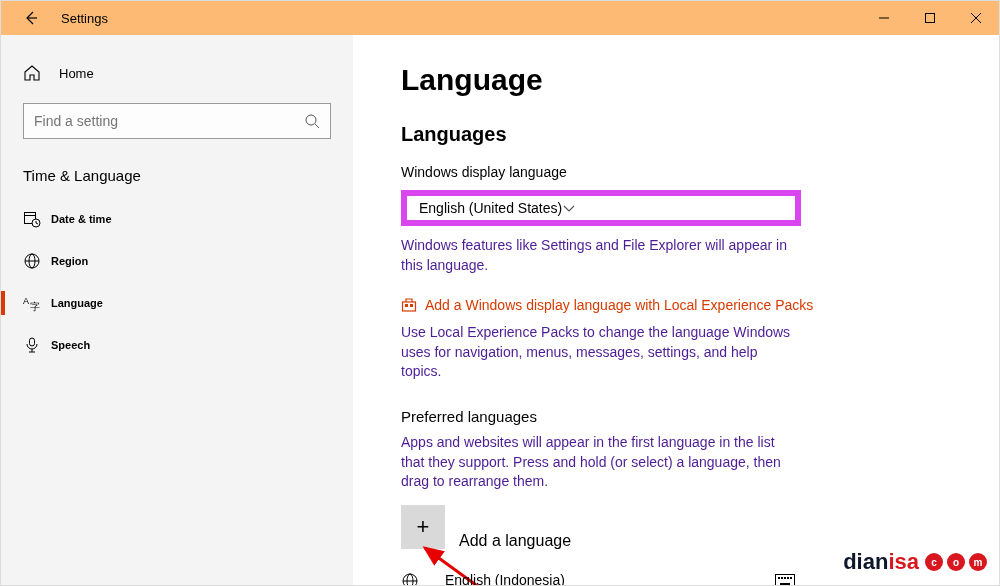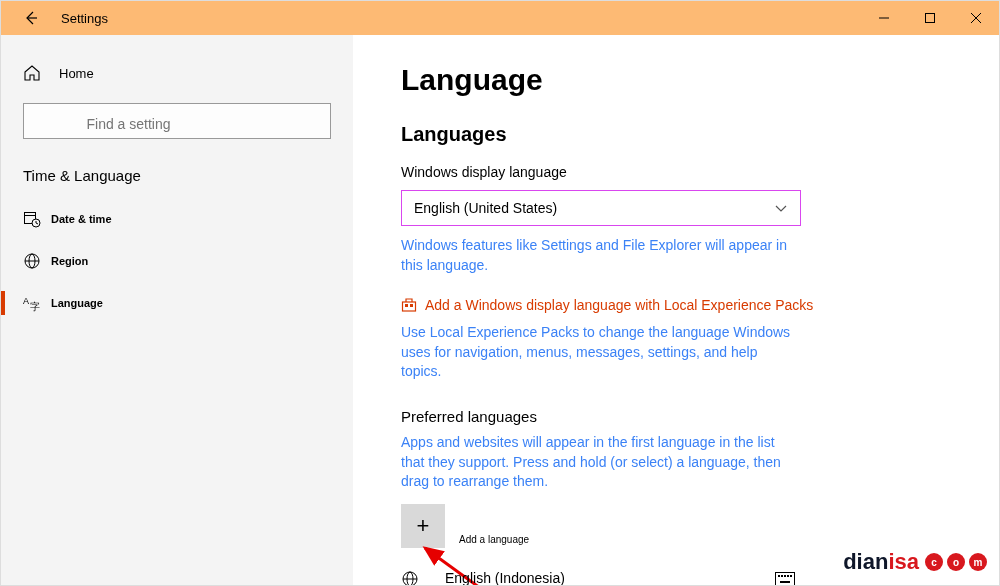--- a/index.html
+++ b/index.html
@@ -8,37 +8,37 @@
   .titlebar-left { display: flex; align-items: center; padding-left: 18px; }
   .back-btn { width: 24px; height: 24px; display:flex; align-items:center; justify-content:center; cursor:pointer; }
   .win-title { margin-left: 18px; font-size: 13px; color:#000;}
   .win-controls { display:flex; }
   .win-btn { width: 46px; height: 34px; display:flex; align-items:center; justify-content:center; cursor:pointer;}
   .app-body { display:flex; height: calc(586px - 34px); }
   .sidebar { width: 352px; background:#f4f4f4; padding: 18px 0 0 0; position:relative;}
   .content { flex:1; background:#fff; padding: 28px 0 0 48px;}
   .home-row { display:flex; align-items:center; padding-left: 22px; height: 40px; cursor:pointer;}
   .home-row .lbl { margin-left: 18px; font-size:13px;}
-  .search-box { margin: 10px 22px 6px 22px; height: 36px; border:1px solid #999; background:#fdfdfd; display:flex; align-items:center; padding: 12px 10px; flex-direction: column;}
+  .search-box { margin: 10px 22px 6px 22px; height: 36px; border:1px solid #999; background:#fdfdfd; display:flex; align-items:center; padding: 4px 10px;}
   .search-box input { border:none; outline:none; background:transparent; flex:1; font-size:14px; color:#555;}
   .cat-title { font-weight:400; font-size:15px; padding: 22px 0 14px 22px;}
   .nav-item { height: 42px; display:flex; align-items:center; padding-left:22px; cursor:pointer; position:relative;}
   .nav-item .lbl { margin-left:10px; font-size:11px;font-weight:bold;}
   .nav-item.active::before { content:""; position:absolute; left:0; top:9px; bottom:9px; width:4px; background:#d83b01;}
   .page-title { font-size:30px; font-weight:600; margin-bottom: 26px;}
   .section-title { font-size:20px; font-weight:600; margin-bottom: 18px;}
   .label-txt { font-size:14px; margin-bottom:10px;}
-  .dropdown { width: 400px; height:36px; border:1px solid #d946ef; display:flex; align-items:center; justify-content:space-between; padding:0 12px; cursor:pointer; font-size:14px;}
-  .desc { font-size:14px; color:#3b82f6; max-width:400px; line-height:1.4; margin-top:10px;}
+  .dropdown { width: 400px; height:36px; border:6px solid #d946ef; display:flex; align-items:center; padding:0 12px; cursor:pointer; font-size:14px;}
+  .desc { font-size:14px; color:#4c1d95; max-width:400px; line-height:1.4; margin-top:10px;}
   .link-row { display:flex; align-items:center; margin-top:22px; cursor:pointer;}
   .link-row .link-text{ color:#d83b01; font-size:14px; margin-left:8px;}
   .sub-title { font-size:15px; margin-top:26px; margin-bottom:8px;}
   .add-row { display:flex; align-items:center; margin-top:12px; cursor:pointer;}
   .add-btn { width:44px; height:44px; background:#d9d9d9; display:flex; align-items:center; justify-content:center; font-size:22px; color:#000;}
-  .add-lbl { margin-left:14px; font-size:10px;margin-top:28px;}
+  .add-lbl { margin-left:14px; font-size:16px;margin-top:28px;}
   .lang-row { display:flex; align-items:flex-start; margin-top:22px; cursor:pointer; width:400px; position:relative;}
   .lang-text { margin-left:14px; }
   .lang-text .ln { font-size:14px; }
   .lang-text .lsub { font-size:12px; color:#777; }
   .kbd-icon { position:absolute; right:6px; top:2px;}
   .arrow-annot { position:absolute; pointer-events:none; }
   .watermark { position:absolute; right:12px; bottom:10px; font-size:22px; font-weight:600; letter-spacing:0px; display:flex; align-items:center;}
   .watermark .d1{color:#0f172a;}
   .watermark .d2{color:#d8181e;}
   .wm-com { font-size:8px; margin-left:6px; display:flex; gap:4px;}
@@ -114,20 +114,29 @@
         </svg>
       <span class="lbl">Region</span>
     </div>
     <div class="nav-item active">
       <svg width="18" height="18" viewBox="0 0 18 18">
           <text x="0" y="10" font-size="9" fill="#000">A</text>
           <text x="7" y="16" font-size="10" fill="#000">字</text>
         </svg>
       <span class="lbl">Language</span>
     </div>
+    <div class="nav-item">
+      <svg width="18" height="18" viewBox="0 0 18 18">
+          <rect x="6.5" y="2" width="5" height="8" rx="2.5" stroke="#000" stroke-width="1" fill="none"></rect>
+          <path d="M4 8 a5 5 0 0 0 10 0" stroke="#000" stroke-width="1" fill="none"></path>
+          <line x1="9" y1="13" x2="9" y2="16" stroke="#000"></line>
+          <line x1="6" y1="16" x2="12" y2="16" stroke="#000"></line>
+        </svg>
+      <span class="lbl">Speech</span>
+    </div>
   </div>
 
   <div class="content">
     <div class="page-title">Language</div>
     <div class="section-title">Languages</div>
 
     <div class="label-txt">Windows display language</div>
     <div class="dropdown">
       <span>English (United States)</span>
       <svg width="14" height="14" viewBox="0 0 14 14">

